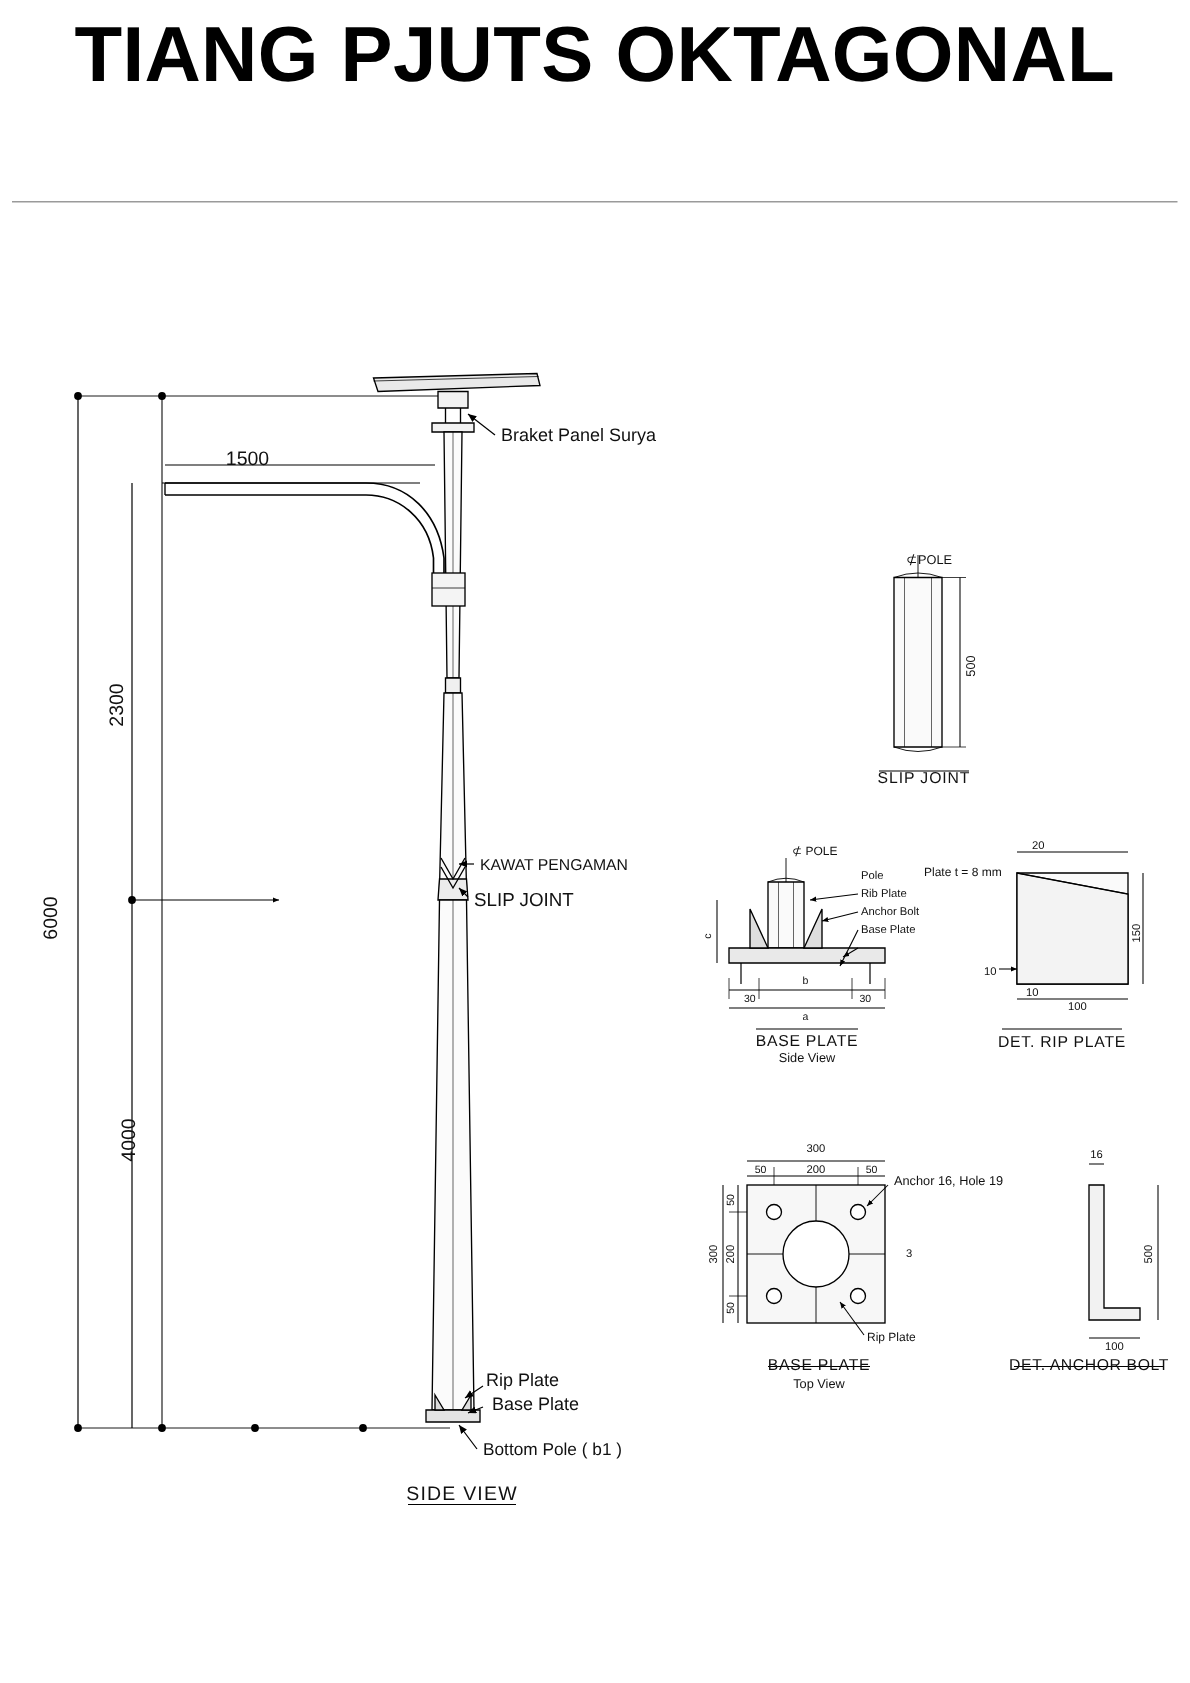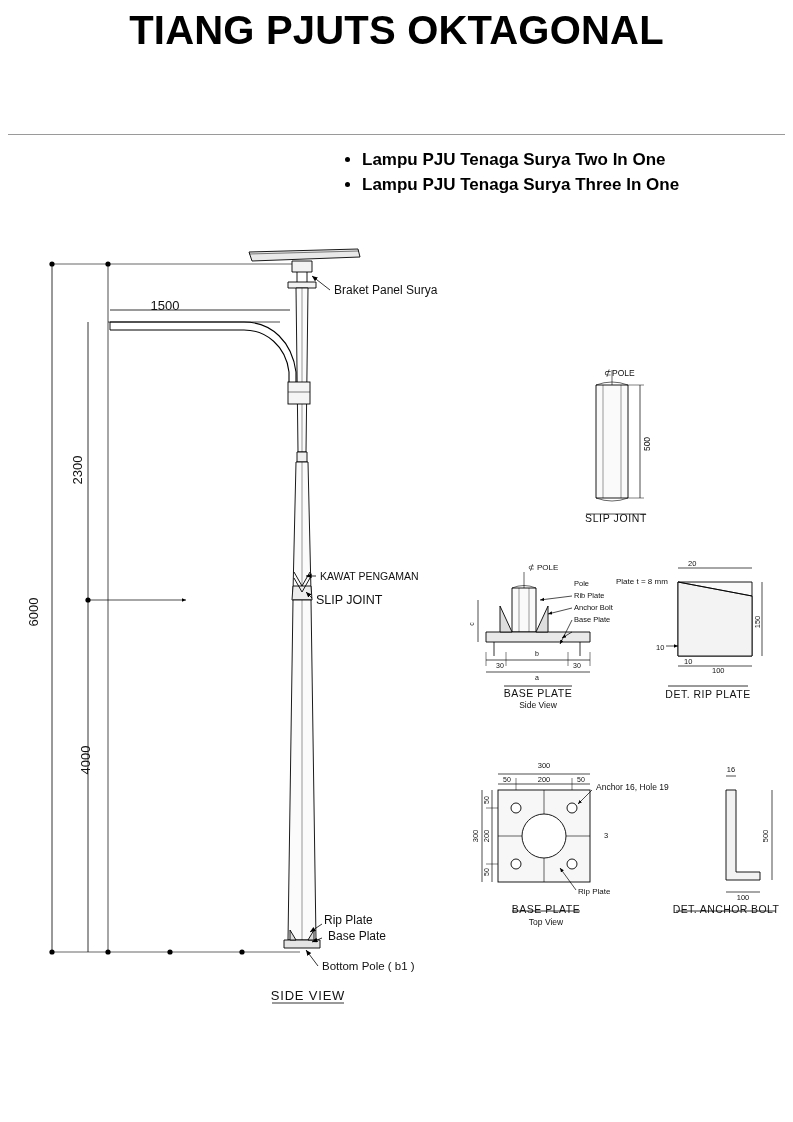--- a/index.html
+++ b/index.html
@@ -18,21 +18,21 @@
 
   
   .title-block {
     position: absolute;
     top: 6px;
     left: 0;
     width: 793px;
     text-align: center;
   }
   .title-line {
-    font-size: 40px;
+    font-size: 52px;
     font-weight: bold;
     letter-spacing: 0.2px;
     line-height: 1.22;
     white-space: nowrap;
   }
   .title-rule {
     position: absolute;
     top: 134px;
     left: 8px;
     width: 777px;
@@ -73,24 +73,20 @@
 </style>
 </head>
 <body>
 
 <div class="title-block">
   <div class="title-line">TIANG PJUTS OKTAGONAL</div>
 </div>
 <div class="title-rule"></div>
 
 <div class="untuk-block">
-  <ul class="untuk-list">
-    <li>Lampu PJU Tenaga Surya Two In One</li>
-    <li>Lampu PJU Tenaga Surya Three In One</li>
-  </ul>
 </div>
 
 <div class="drawing">
 <svg width="793" height="1122" viewBox="0 0 793 1122" xmlns="http://www.w3.org/2000/svg">
   <defs>
     <marker id="dot" markerWidth="6" markerHeight="6" refX="3" refY="3" orient="auto">
       <circle cx="3" cy="3" r="2" fill="#000"></circle>
     </marker>
     <marker id="arr" markerWidth="8" markerHeight="8" refX="7" refY="3" orient="auto">
       <path d="M0,0 L7,3 L0,6 z" fill="#000"></path>

